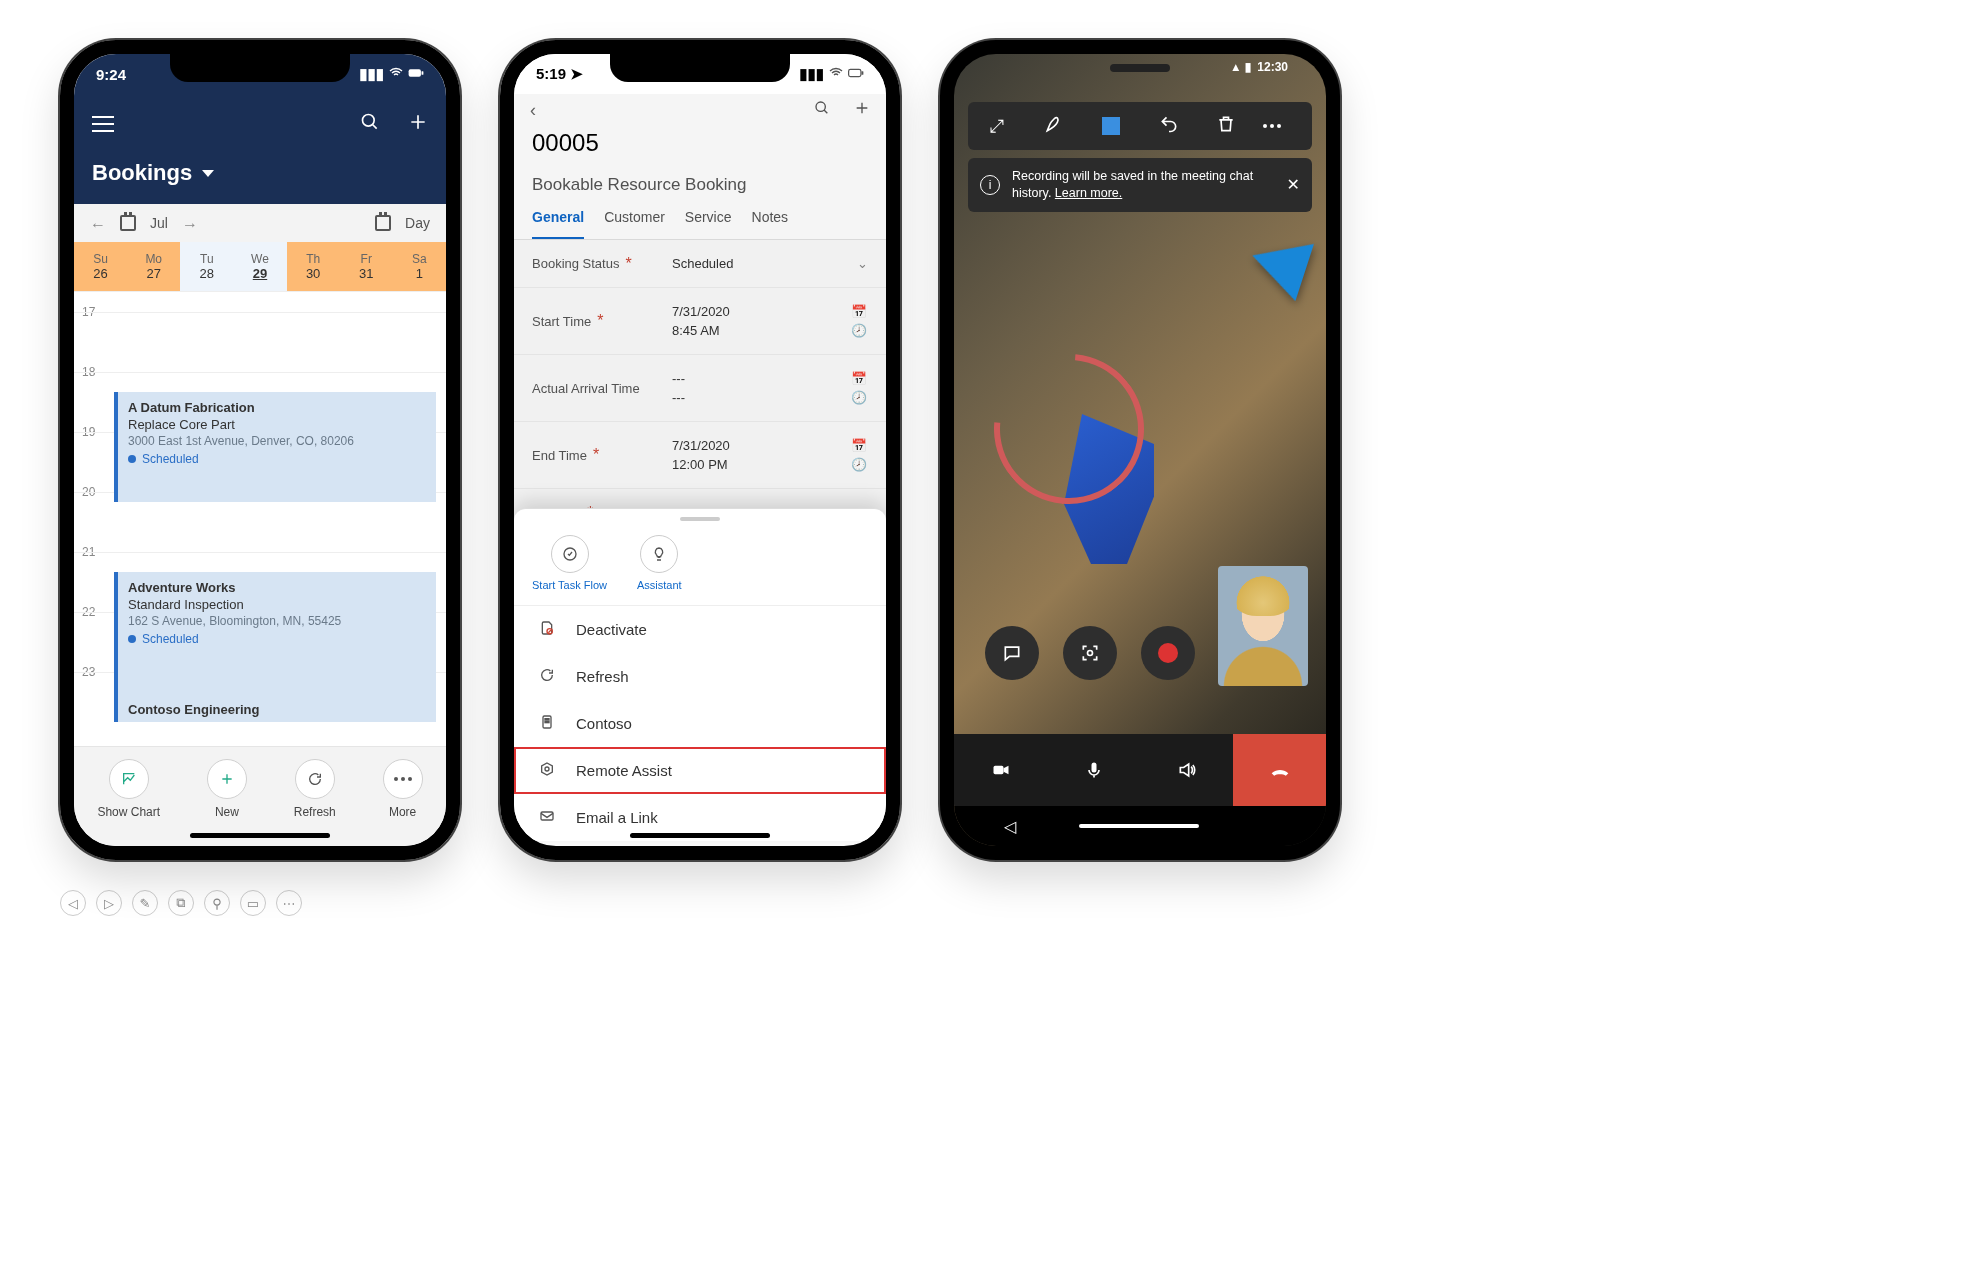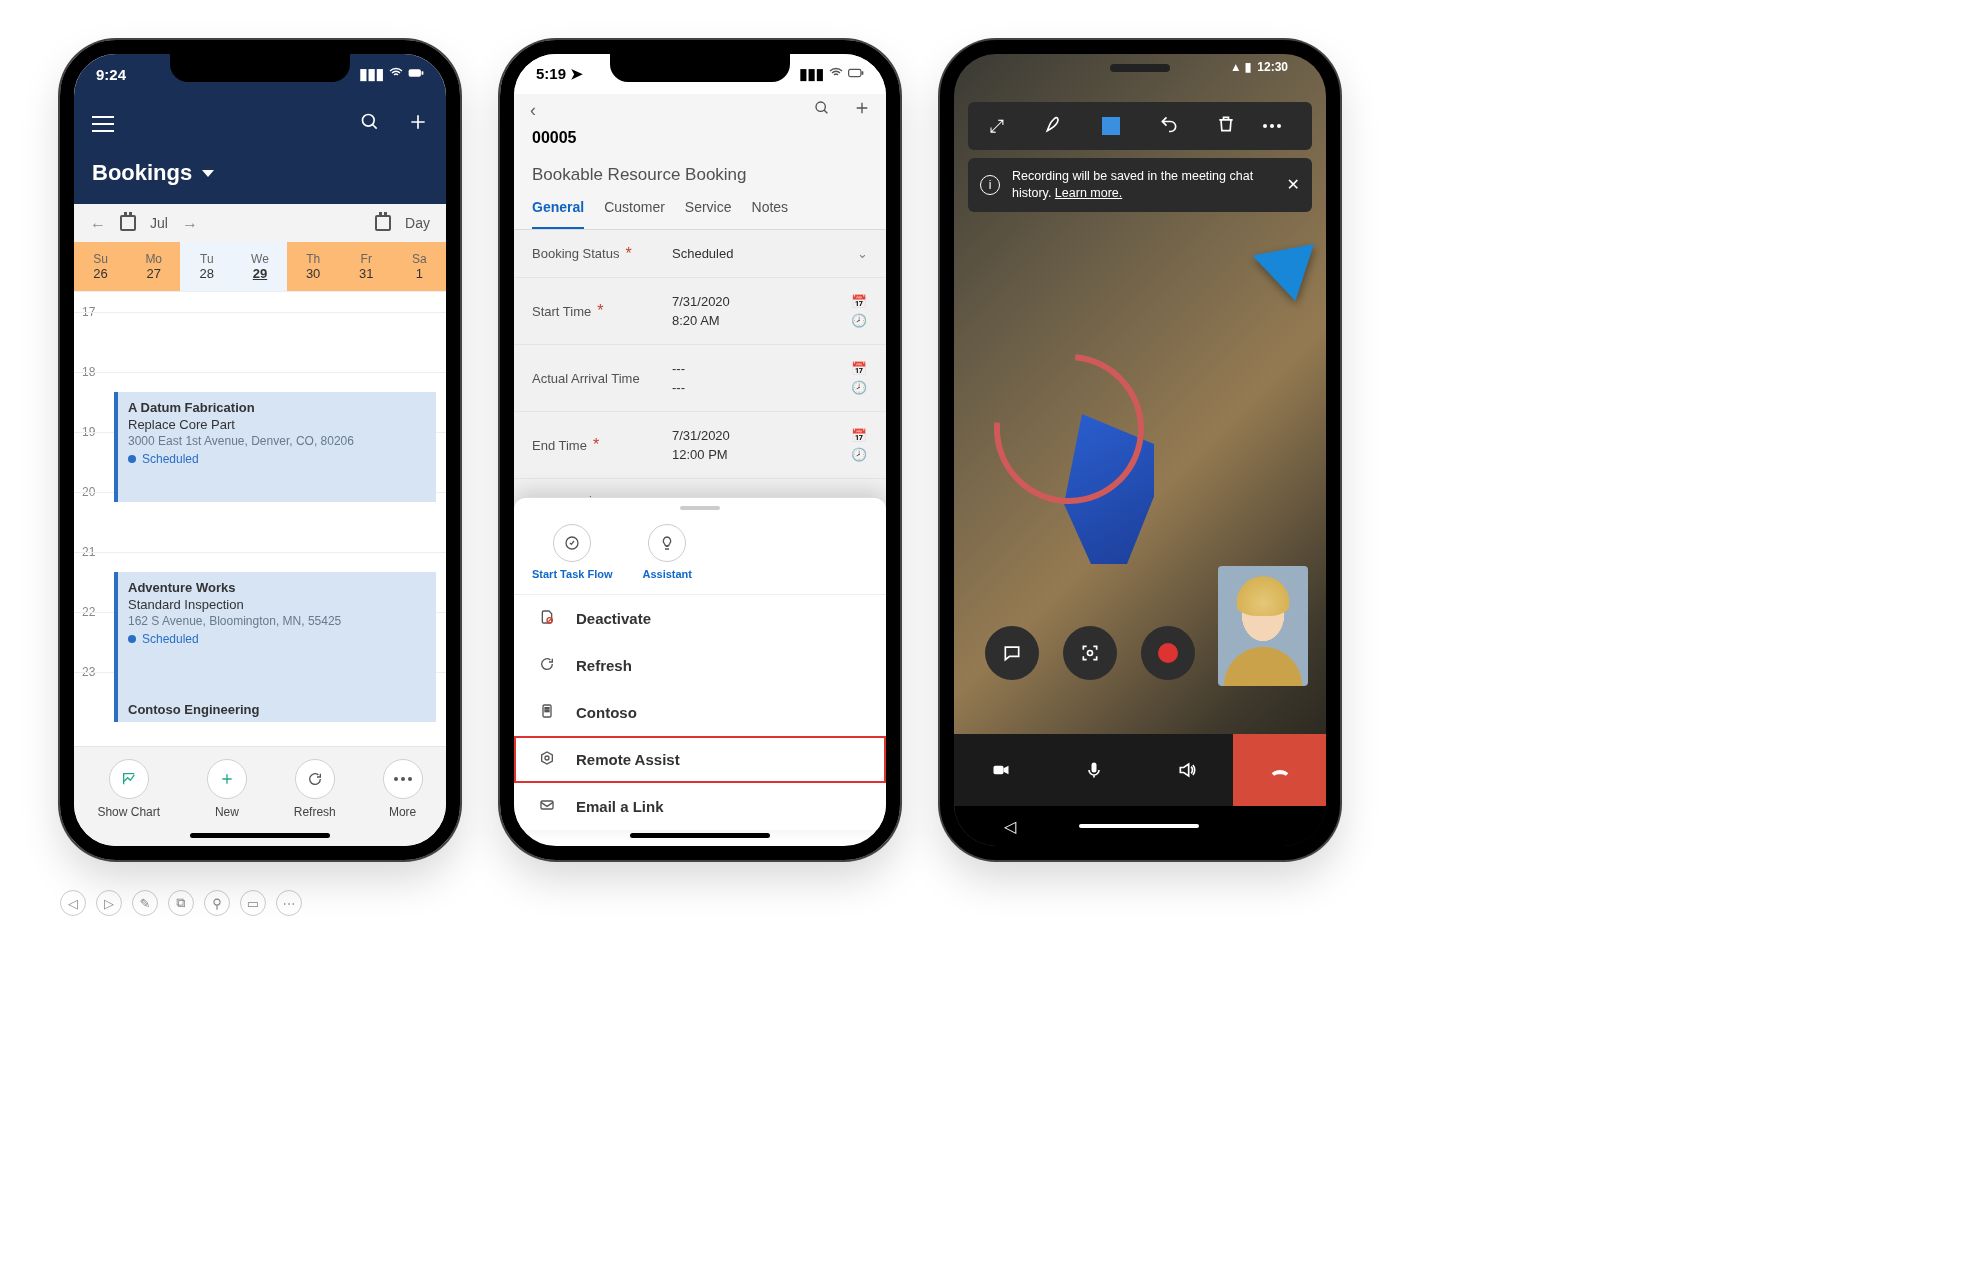--- a/index.html
+++ b/index.html
@@ -98,39 +98,38 @@
   .p1 .baction { display:flex; flex-direction:column; align-items:center; gap:6px; font-size:12px; color:#444;}
   .p1 .circle { width:40px;height:40px;border-radius:50%;border:1px solid #d0d0d0;background:#fff;display:flex;align-items:center;justify-content:center;}
   .dots3 {display:flex;gap:3px;} .dots3 span{width:4px;height:4px;background:#555;border-radius:50%;}
 
   
   .p2 .statusbar { background:#fff; color:#000; }
   .p2 .content { background:#fff; position:relative; }
   .p2 .topnav { display:flex; justify-content:space-between; padding:6px 16px; color:#666;}
   .p2 .topnav .icons{display:flex;gap:24px;}
   .p2 .rectitle { padding:2px 18px 0; }
-  .p2 .rectitle .id{font-size:16px;font-weight:700;}
+  .p2 .rectitle .id{font-size:24px;font-weight:400;}
   .p2 .rectitle .sub{font-size:17px;color:#555;margin-top:18px;}
   .p2 .tabs { display:flex; gap:20px; padding:14px 18px 0; border-bottom:1px solid #e2e2e2; font-size:14px;}
   .p2 .tabs .tab{ color:#555; padding-bottom:12px;}
   .p2 .tabs .tab.active{ color:#1068c9; font-weight:600; border-bottom:2px solid #1068c9;}
   .p2 .form { background:#fbfbfb; }
   .p2 .field { display:flex; padding:14px 18px; border-bottom:1px solid #eee; font-size:13px;}
   .p2 .field .lab { flex:0 0 140px; color:#555; display:flex; align-items:center;}
   .p2 .field .req { color:#c43; margin-left:6px; font-size:16px;}
   .p2 .field .val { flex:1; color:#333; }
   .p2 .field .val .row{display:flex;justify-content:space-between;align-items:center;padding:2px 0;}
   .p2 .field .small-ic{color:#888;font-size:13px;}
   .p2 .overlay-dim { position:absolute; inset:0; background:rgba(0,0,0,.04); pointer-events:none;}
   .p2 .sheet {
-    position:absolute; left:0; right:0; bottom:16px; background:#fff;
+    position:absolute; left:0; right:0; bottom:5px; background:#fff;
     border-top:1px solid #ddd; box-shadow:0 -6px 20px rgba(0,0,0,.15);
     border-radius:12px 12px 0 0;
     z-index:30;
-    font-weight:bold;
   }
   .p2 .sheet .grab { width:40px;height:4px;background:#ccc;border-radius:2px;margin:8px auto 6px;}
   .p2 .sheet .quick { display:flex; gap:30px; padding:8px 18px 14px; border-bottom:1px solid #eee;}
   .p2 .sheet .qitem { display:flex;flex-direction:column;align-items:center;gap:6px;font-size:11px;color:#1068c9;}
   .p2 .sheet .qitem .ic{width:38px;height:38px;border:1px solid #ccc;border-radius:50%;display:flex;align-items:center;justify-content:center;color:#555;}
   .p2 .sheet .row { display:flex; align-items:center; gap:18px; padding:14px 22px; font-size:15px; color:#333;}
   .p2 .sheet .row .ic{width:22px;text-align:center;color:#555;}
   .p2 .sheet .row.highlight { outline:2px solid #d33; outline-offset:-2px;}
   .p2 .home-ind{background:#000;}
 
@@ -434,21 +433,21 @@
         <div class="lab">
               <span>Start Time</span>
               <span class="req">*</span>
             </div>
         <div class="val">
           <div class="row">
                 <span>7/31/2020</span>
                 <span class="small-ic">📅</span>
               </div>
           <div class="row">
-                <span>8:20 AM</span>
+                <span>8:45 AM</span>
                 <span class="small-ic">🕗</span>
               </div>
         </div>
       </div>
       <div class="field">
         <div class="lab">
               <span>Actual Arrival Time</span>
             </div>
         <div class="val">
           <div class="row">

